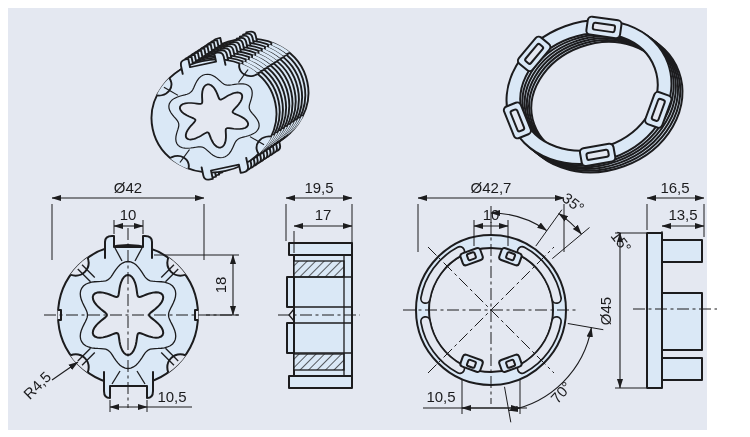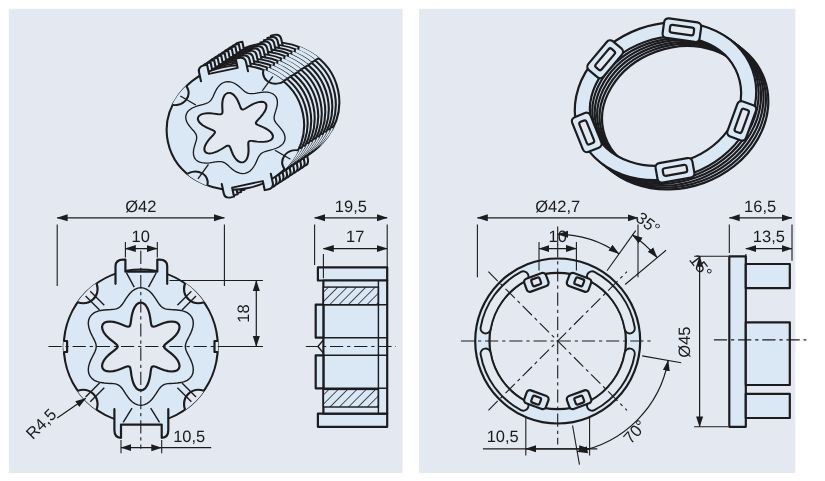--- a/index.html
+++ b/index.html
@@ -3,21 +3,21 @@
 <meta charset="utf-8">
 <style>
   :root{
     --pagebg:#ffffff; --panelbg:#e4e8f1; --part:#dae8f6; --line:#1c1c1e; --text:#1b1b1d;
   }
   html,body{margin:0;padding:0;}
   body{width:750px;height:437px;background:var(--pagebg);position:relative;
        font-family:"Liberation Sans",sans-serif;overflow:hidden;}
   .panel{position:absolute;top:8px;height:422px;background:var(--panelbg);}
   #panel-left{left:8px;width:358px;}
-  #panel-right{left:381px;width:342px;}
+  #panel-right{left:365px;width:342px;}
   svg{display:block;}
   .part{fill:var(--part);stroke:var(--line);stroke-width:2;stroke-linejoin:round;}
   .partfill{fill:var(--part);stroke:none;}
   .outline{fill:none;stroke:var(--line);stroke-width:2;stroke-linejoin:round;stroke-linecap:round;}
   .holebg{fill:var(--panelbg);stroke:var(--line);stroke-width:2;stroke-linejoin:round;}
   .ln{stroke:var(--line);stroke-width:1.3;fill:none;}
   .cl{stroke:var(--line);stroke-width:1;fill:none;stroke-dasharray:12 3.5 3 3.5;}
   .dim{stroke:var(--line);stroke-width:1.1;fill:none;}
   .ext{stroke:var(--line);stroke-width:1;fill:none;}
   .dimtxt{font:15px "Liberation Sans",sans-serif;fill:var(--text);}

